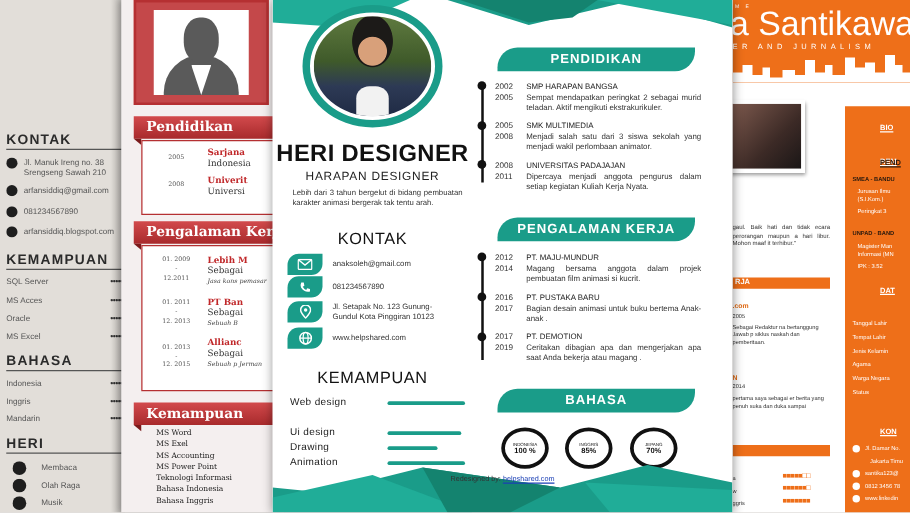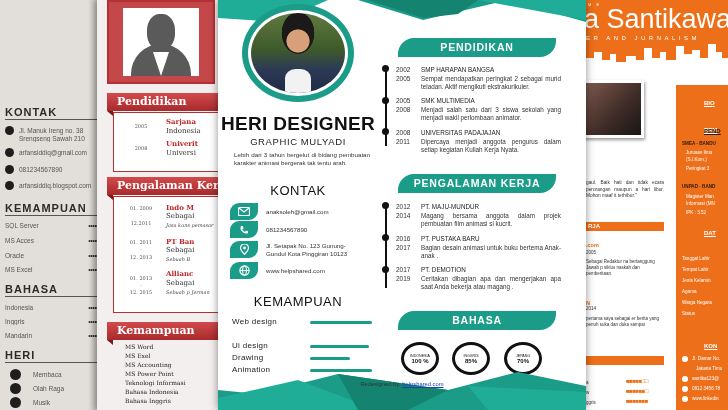--- a/index.html
+++ b/index.html
@@ -180,21 +180,21 @@
         <span class="sub" style="top:10px">Universi</span>
       </div>
     </div>
 
     <div class="ribbon" style="top:177px">Pengalaman Kerja</div>
     <div class="box" style="top:196px;height:117px">
       <div class="item" style="top:6px">
         <span class="yr" style="top:2px">01. 2009</span>
         <span class="yr" style="top:9px">-</span>
         <span class="yr" style="top:17px">12.2011</span>
-        <span class="ttl" style="top:0">Indo M</span>
+        <span class="ttl" style="top:0">Lebih M</span>
         <span class="sub" style="top:9px">Sebagai</span>
         <span class="desc" style="top:19px;width:60px;white-space:normal">Jasa kons pemasar</span>
       </div>
       <div class="item" style="top:40px">
         <span class="yr" style="top:2px">01. 2011</span>
         <span class="yr" style="top:9px">-</span>
         <span class="yr" style="top:17px">12. 2013</span>
         <span class="ttl" style="top:0">PT Ban</span>
         <span class="sub" style="top:9px">Sebagai</span>
         <span class="desc" style="top:19px">Sebuah B</span>
@@ -285,21 +285,21 @@
       <polygon points="260,0 368,0 368,20" fill="#20ad98"></polygon>
     </svg>
 
     <div class="photo-ring">
       <div class="photo">
           <div class="shirt"></div>
         </div>
     </div>
 
     <div class="name">HERI DESIGNER</div>
-    <div class="role">GRAPHIC MULYADI</div>
+    <div class="role">HARAPAN DESIGNER</div>
     <div class="bio">Lebih dari 3 tahun bergelut di bidang pembuatan karakter animasi bergerak tak tentu arah.</div>
 
     <div class="h-center" style="top:183px">KONTAK</div>
     <div class="contact-row" style="top:202px">
       <span class="leaf">
           <svg width="12" height="9" viewBox="0 0 12 9">
             <rect x="0.5" y="0.5" width="11" height="8" rx="1" fill="none" stroke="#fff" stroke-width="1.2"></rect>
             <path d="M1 1 L6 5 L11 1" fill="none" stroke="#fff" stroke-width="1.2"></path>
           </svg>
         </span>

